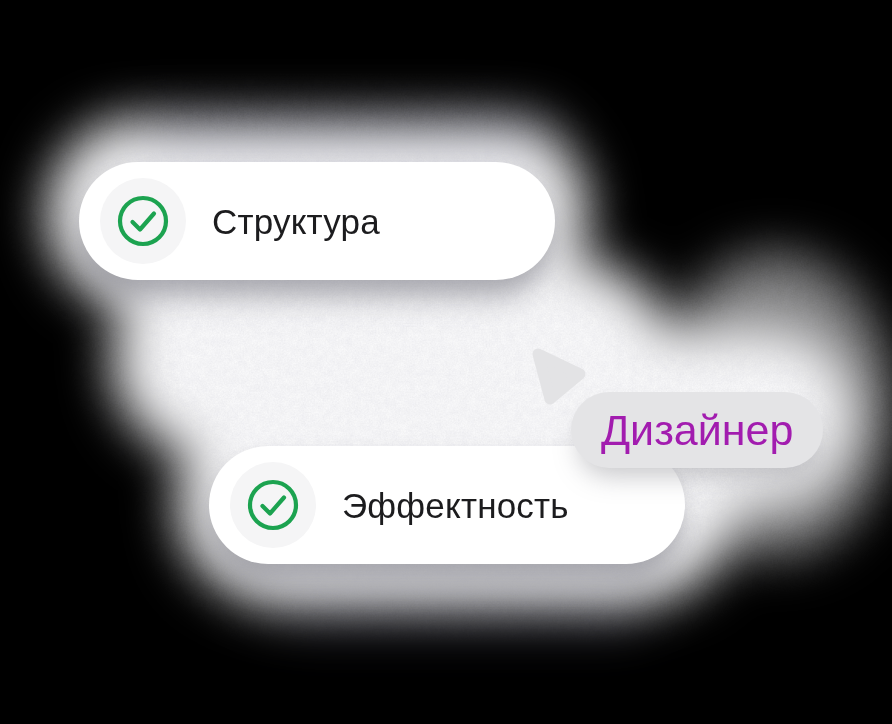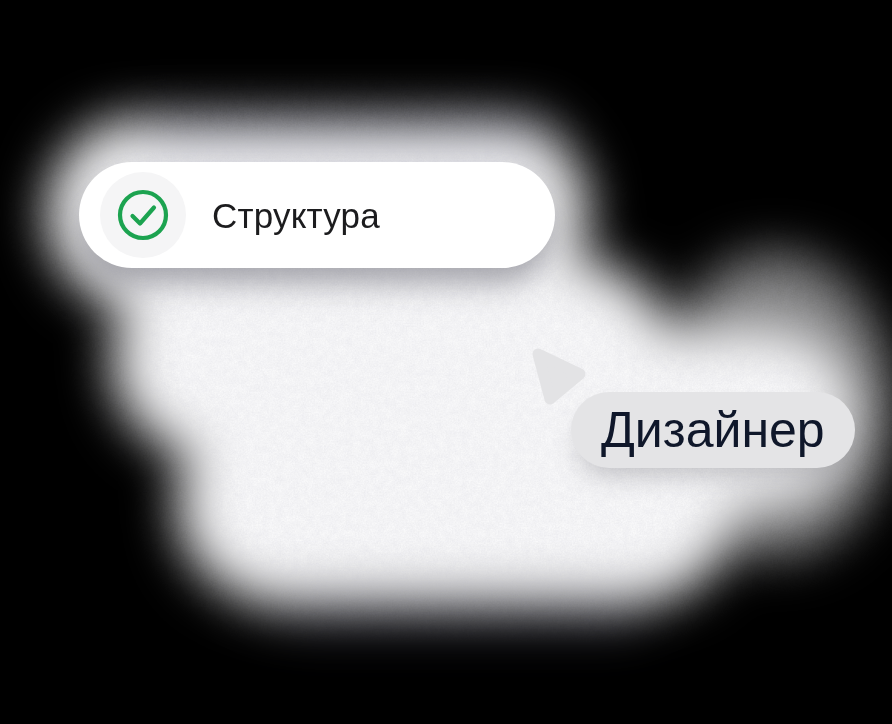--- a/index.html
+++ b/index.html
@@ -17,21 +17,21 @@
   }
   .glow {
     position: absolute;
     left: 0; top: 0;
     width: 892px; height: 724px;
     display: block;
   }
   .pill {
     position: absolute;
     width: 476px;
-    height: 106px;
+    height: 118px;
     background: #ffffff;
     border-radius: 59px;
     display: flex;
     align-items: center;
     padding-left: 21px;
     box-sizing: border-box;
     box-shadow: 0 26px 30px -8px rgba(128,128,136,0.55),
                 0 8px 18px rgba(140,140,148,0.25);
     z-index: 2;
   }
@@ -72,23 +72,23 @@
     padding: 0 30px;
     background: #e4e4e6;
     border-radius: 38px;
     display: flex;
     align-items: center;
     justify-content: center;
     box-shadow: 0 16px 26px -8px rgba(130,130,138,0.45);
     z-index: 4;
   }
   .cursor-tag-text {
-    font-size: 50px;
+    font-size: 43px;
     line-height: 1;
-    color: #0f172a;
+    color: #a21caf;
     white-space: nowrap;
   }
 </style>
 </head>
 <body>
 
 <div class="stage">
 
   <svg class="glow" width="892" height="724" viewBox="0 0 892 724" xmlns="http://www.w3.org/2000/svg">
     <defs>
@@ -137,20 +137,29 @@
     <span class="badge">
       <svg width="54" height="54" viewBox="0 0 54 54">
         <circle cx="27" cy="27" r="23" fill="none" stroke="#1ca350" stroke-width="4.2"></circle>
         <path d="M16.5 28 L24 35.5 L38 19.5" fill="none" stroke="#1ca350" stroke-width="4.2" stroke-linecap="round" stroke-linejoin="round"></path>
       </svg>
     </span>
     <span class="pill-label">Структура</span>
   </div>
 
 
+  <div class="pill pill-3">
+    <span class="badge">
+      <svg width="54" height="54" viewBox="0 0 54 54">
+        <circle cx="27" cy="27" r="23" fill="none" stroke="#1ca350" stroke-width="4.2"></circle>
+        <path d="M16.5 28 L24 35.5 L38 19.5" fill="none" stroke="#1ca350" stroke-width="4.2" stroke-linecap="round" stroke-linejoin="round"></path>
+      </svg>
+    </span>
+    <span class="pill-label">Эффектность</span>
+  </div>
 
   <svg class="cursor" viewBox="0 0 66 68" xmlns="http://www.w3.org/2000/svg">
     <path d="M12 12 L54 32 L24 57 Z" fill="#e3e3e5" stroke="#e3e3e5" stroke-width="11" stroke-linejoin="round"></path>
   </svg>
 
   <div class="cursor-tag">
     <span class="cursor-tag-text">Дизайнер</span>
   </div>
 
 </div>

